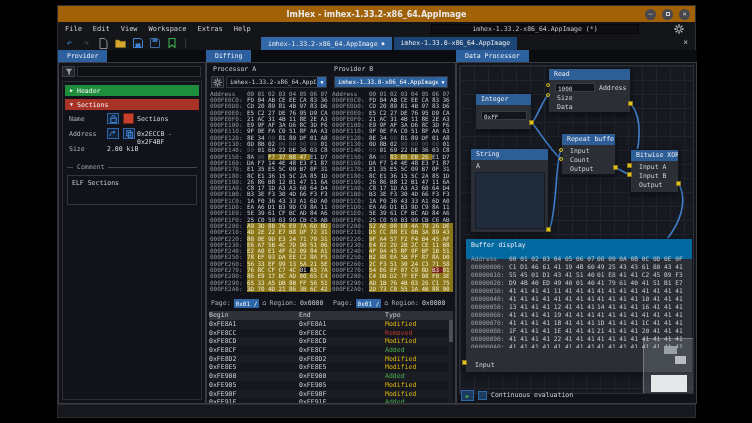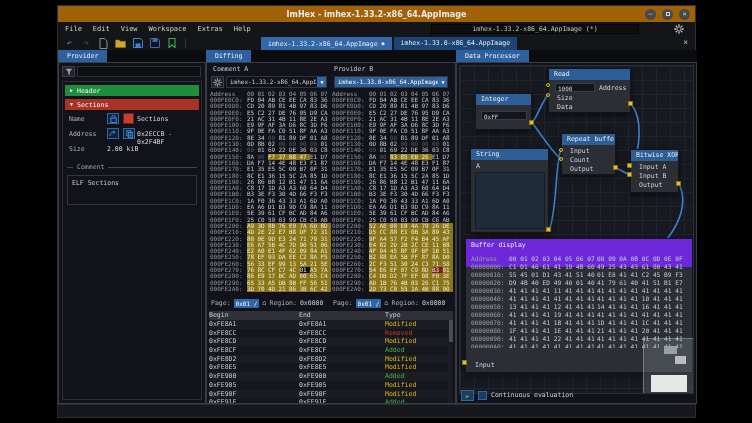--- a/index.html
+++ b/index.html
@@ -116,21 +116,21 @@
   .wires { position:absolute; left:0; top:0; width:235px; height:329px; }
   .node { position:absolute; background:#2b2e34; border:1px solid #131519; box-shadow:0 2px 6px rgba(0,0,0,.55); }
   .node-h { height:11px; background:#2e5e96; color:#e9edf3; font-size:6.5px; line-height:11px; padding-left:5px;
             white-space:nowrap; overflow:hidden; }
   .node-lbl { position:absolute; font-size:6.5px; color:#ced2d8; }
   .node-input { position:absolute; background:#13151a; border:1px solid #393c42; color:#d5d8dd;
                 font-size:6px; line-height:7px; padding:1px 2px; }
   .pin-sq { position:absolute; width:5px; height:5px; background:#e3c41c; border:1px solid #8a7618; }
   .pin-ci { position:absolute; width:4px; height:4px; border:1px solid #e3c41c; border-radius:50%; }
   .strbox { position:absolute; background:#1f2b3b; border:1px solid #161c26; }
-  .node-buffer .node-h { background:#6d28d9; height:28px; line-height:12px; }
+  .node-buffer .node-h { background:#0369a1; height:20px; line-height:12px; }
   .bufhex { position:absolute; left:5px; top:16px; right:3px; height:93px; overflow:hidden;
             font-size:6.2px; color:#c8ccd4; }
   .bufrow { display:flex; height:8px; line-height:8px; }
   .bufrow .ba { width:38px; color:#9aa0aa; }
   .bufrow .bl { width:88px; } .bufrow .br { width:88px; }
   .minimap { position:absolute; left:183px; top:272px; width:53px; height:57px; background:rgba(175,180,192,.22);
              border:1px solid rgba(200,205,215,.35); }
   .mm-big { position:absolute; left:7px; top:36px; width:36px; height:17px; background:#e6e7e9; }
   .mm-s1 { position:absolute; left:20px; top:7px; width:13px; height:8px; background:#9aa0a8; }
   .mm-s2 { position:absolute; left:31px; top:17px; width:11px; height:8px; background:#b9bdc3; }
@@ -278,21 +278,21 @@
             <span>Comment</span>
           </div>
           <div class="bm-comment-box">ELF Sections</div>
         </div>
       </div>
     </div>
 
     <div class="panel p-diff">
       <div class="ptab">Diffing</div>
       <div class="pcontent">
-        <span class="prov-lbl" style="left:6px;">Comment A</span>
+        <span class="prov-lbl" style="left:6px;">Processor A</span>
         <span class="prov-lbl" style="left:127px;">Provider B</span>
         <div class="prov-gear">
           <svg width="9" height="9" viewBox="0 0 10 10">
               <circle cx="5" cy="5" r="2" fill="none" stroke="#b8bbc0" stroke-width="1"></circle>
               <g stroke="#b8bbc0" stroke-width="1.2">
                 <line x1="5" y1="0.4" x2="5" y2="2"></line>
                 <line x1="5" y1="8" x2="5" y2="9.6"></line>
                 <line x1="0.4" y1="5" x2="2" y2="5"></line>
                 <line x1="8" y1="5" x2="9.6" y2="5"></line>
                 <line x1="1.8" y1="1.8" x2="2.9" y2="2.9"></line>

